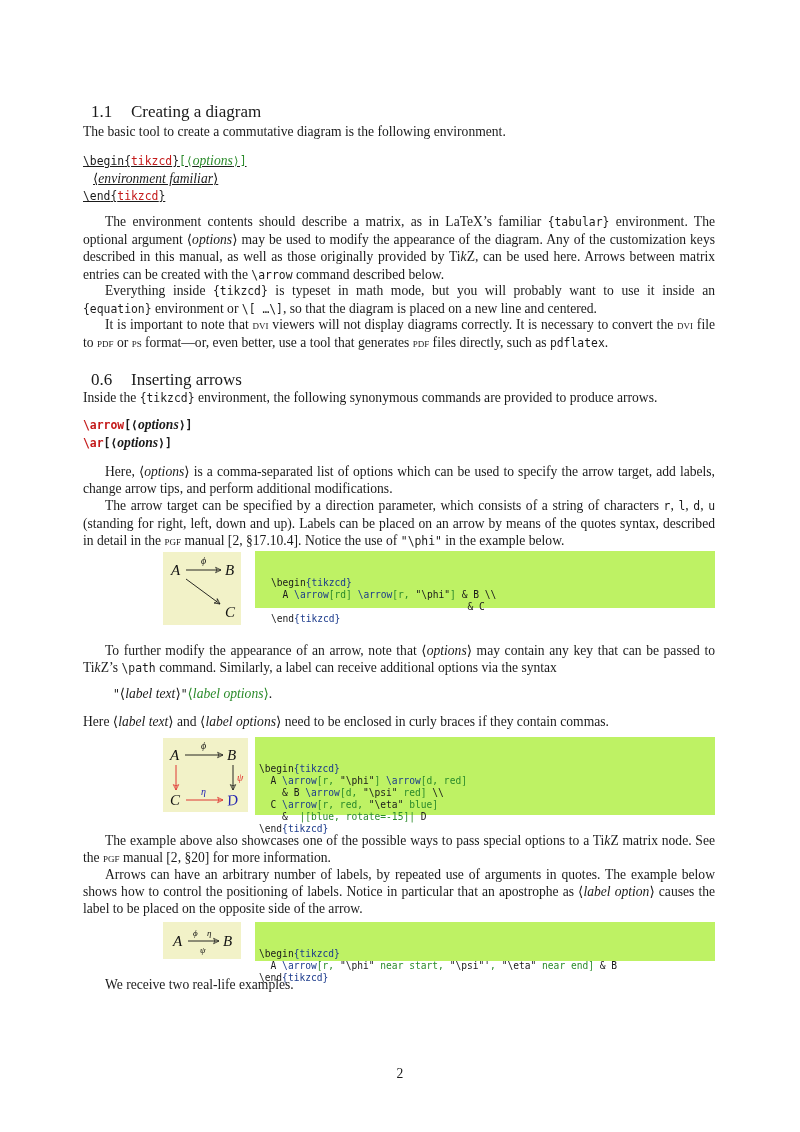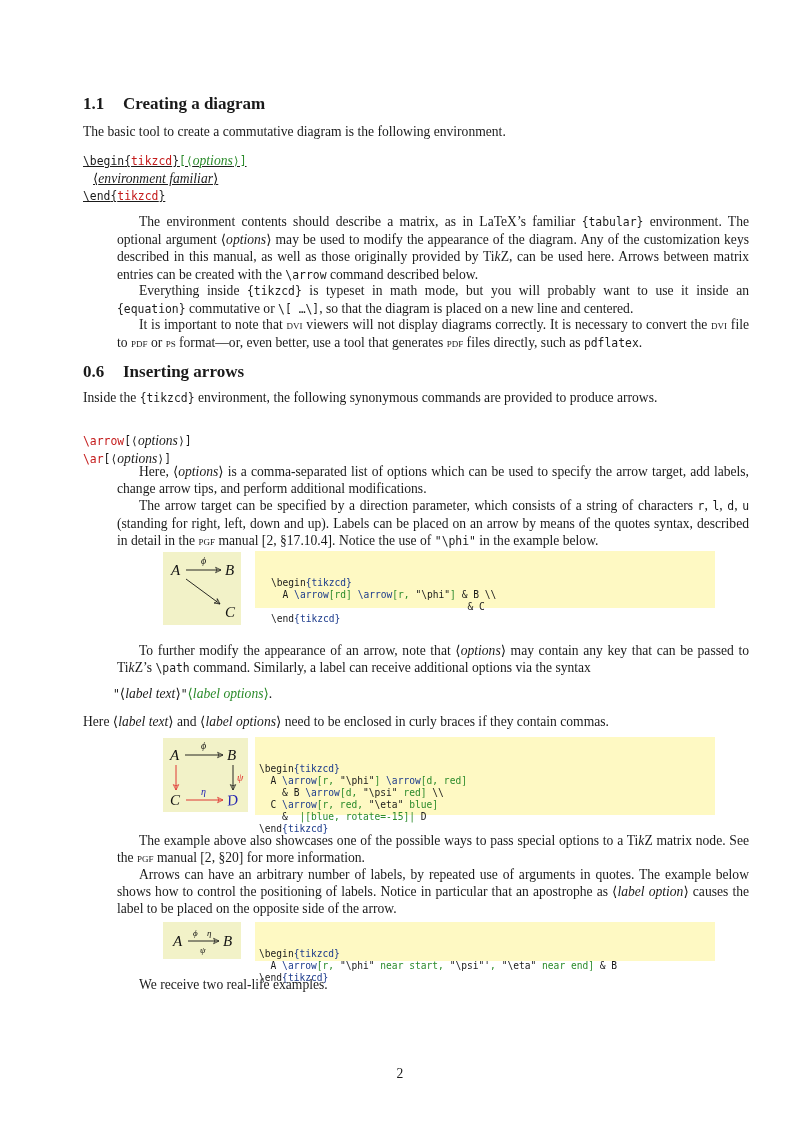--- a/index.html
+++ b/index.html
@@ -1,29 +1,29 @@
 <!DOCTYPE html>
 <html><head>
 <meta charset="utf-8">
 <style>
   html, body { margin: 0; padding: 0; background: #ffffff; }
   body { width: 800px; height: 1132px; position: relative; overflow: hidden;
          font-family: "DejaVu Serif", "Liberation Serif", serif; color: #1a1a1a; }
   .page { position: absolute; left: 83px; top: 0; width: 632px; }
   .serif { font-family: "Liberation Serif", "DejaVu Serif", serif; font-size: 13.6px; line-height: 17.2px; }
   .mono { font-family: "DejaVu Sans Mono", "Liberation Mono", monospace; font-size: 11.4px; }
-  h2 { position: absolute; margin: 0; font-family: "Liberation Serif", serif; font-weight: bold; font-size: 17px; }
+  h2 { position: absolute; margin: 8px; font-family: "Liberation Serif", serif; font-weight: normal; font-size: 17px; }
   h2 .num { display: inline-block; width: 40px; }
   .abs { position: absolute; }
   p { margin: 0; text-align: justify; }
-  .indent { text-indent: 22px; margin-left: 34px; }
+  .indent { text-indent: 22px; }
   .red { color: #c41a1a; }
   .green { color: #2a8a2a; }
   .sc { font-variant: small-caps; font-size: 0.92em; }
-  .codebox { position: absolute; background: #fef9c3; font-family: "DejaVu Sans Mono", "Liberation Mono", monospace;
+  .codebox { position: absolute; background: #bef264; font-family: "DejaVu Sans Mono", "Liberation Mono", monospace;
              font-size: 9.6px; line-height: 12px; white-space: pre; color: #1a1a1a; padding: 2px 0 0 0; }
   .diag { position: absolute; background: #f2f2c8; }
   .diag svg { position: absolute; left: 0; top: 0; }
   .diag text { font-family: "Liberation Serif", "DejaVu Serif", serif; font-style: italic; }
   .kw { color: #1c3b8c; }
   .gr { color: #2a8a2a; margin-top: 16px; }
   .pagenum { position: absolute; left: 0; width: 800px; top: 1066px; text-align: center;
              font-family: "Liberation Serif", serif; font-size: 13.6px; }
 </style>
 </head>
@@ -37,30 +37,30 @@
   <p class="abs serif" style="top:123px;">The basic tool to create a commutative diagram is the following environment.</p>
 
   <div class="abs mono" style="top:152px; line-height:17px;text-decoration:underline;">
     <div><span>\begin</span>{<span class="red">tikzcd</span>}<span class="green">[⟨<i class="serif" style="font-size:13.6px">options</i>⟩]</span></div>
     <div style="padding-left:10px;"><span class="serif">⟨<i>environment familiar</i>⟩</span></div>
     <div><span>\end</span>{<span class="red">tikzcd</span>}</div>
   </div>
 
   <p class="abs serif indent" style="top:213px; width:632px;"><span>The environment contents should describe a matrix, as in </span><span>LaTeX</span><span>’s familiar </span><span class="mono">{tabular}</span><span> environment. The optional argument </span>⟨<i>options</i>⟩<span> may be used to modify the appearance of the diagram. Any of the customization keys described in this manual, as well as those originally provided by Ti</span><i>k</i><span>Z</span><span>, can be used here. Arrows between matrix entries can be created with the </span><span class="mono">\arrow</span><span> command described below.</span></p>
 
-  <p class="abs serif indent" style="top:282px; width:632px;"><span>Everything inside </span><span class="mono">{tikzcd}</span><span> is typeset in math mode, but you will probably want to use it inside an </span><span class="mono">{equation}</span><span> commutative or </span><span class="mono">\[ …\]</span><span>, so that the diagram is placed on a new line and centered.</span></p>
+  <p class="abs serif indent" style="top:282px; width:632px;"><span>Everything inside </span><span class="mono">{tikzcd}</span><span> is typeset in math mode, but you will probably want to use it inside an </span><span class="mono">{equation}</span><span> environment or </span><span class="mono">\[ …\]</span><span>, so that the diagram is placed on a new line and centered.</span></p>
 
   <p class="abs serif indent" style="top:316px; width:632px;"><span>It is important to note that </span><span class="sc">dvi</span><span> viewers will not display diagrams correctly. It is necessary to convert the </span><span class="sc">dvi</span><span> file to </span><span class="sc">pdf</span><span> or </span><span class="sc">ps</span><span> format—or, even better, use a tool that generates </span><span class="sc">pdf</span><span> files directly, such as </span><span class="mono">pdflatex</span><span>.</span></p>
 
   <h2 style="top:362px;">
     <span class="num">0.6</span><span>Inserting arrows</span>
   </h2>
   <p class="abs serif" style="top:389px;"><span>Inside the </span><span class="mono">{tikzcd}</span><span> environment, the following synonymous commands are provided to produce arrows.</span></p>
 
-  <div class="abs mono" style="top:432px; line-height:17px;">
+  <div class="abs mono" style="top:416px; line-height:17px;font-weight:bold;">
     <div><span class="red">\arrow</span>[⟨<i class="serif" style="font-size:13.6px">options</i>⟩]</div>
     <div><span class="red">\ar</span>[⟨<i class="serif" style="font-size:13.6px">options</i>⟩]</div>
   </div>
 
   <p class="abs serif indent" style="top:463px; width:632px;"><span>Here, </span>⟨<i>options</i>⟩<span> is a comma-separated list of options which can be used to specify the arrow target, add labels, change arrow tips, and perform additional modifications.</span></p>
 
   <p class="abs serif indent" style="top:497px; width:632px;"><span>The arrow target can be specified by a direction parameter, which consists of a string of characters </span><span class="mono">r</span>, <span class="mono">l</span>, <span class="mono">d</span>, <span class="mono">u</span><span> (standing for right, left, down and up). Labels can be placed on an arrow by means of the quotes syntax, described in detail in the </span><span class="sc">pgf</span><span> manual [2, §17.10.4]. Notice the use of </span><span class="mono">"\phi"</span><span> in the example below.</span></p>
 
   <div class="diag" style="left:80px; top:552px; width:78px; height:73px;">
     <svg width="78" height="73" viewBox="0 0 78 73">

